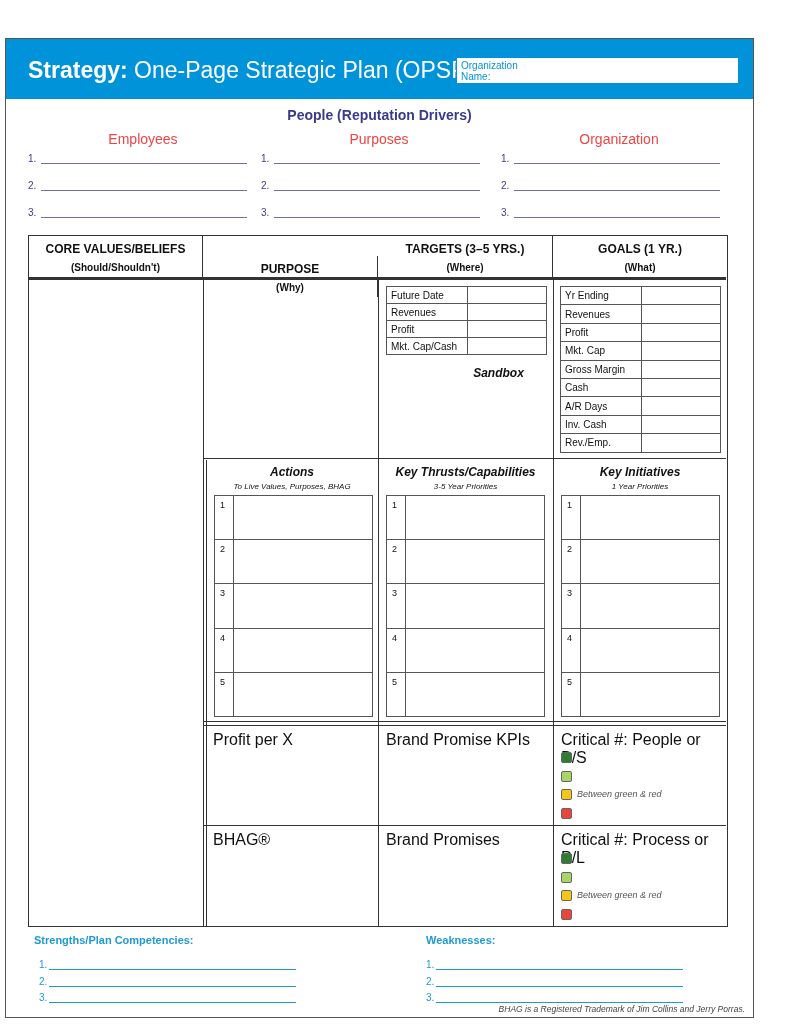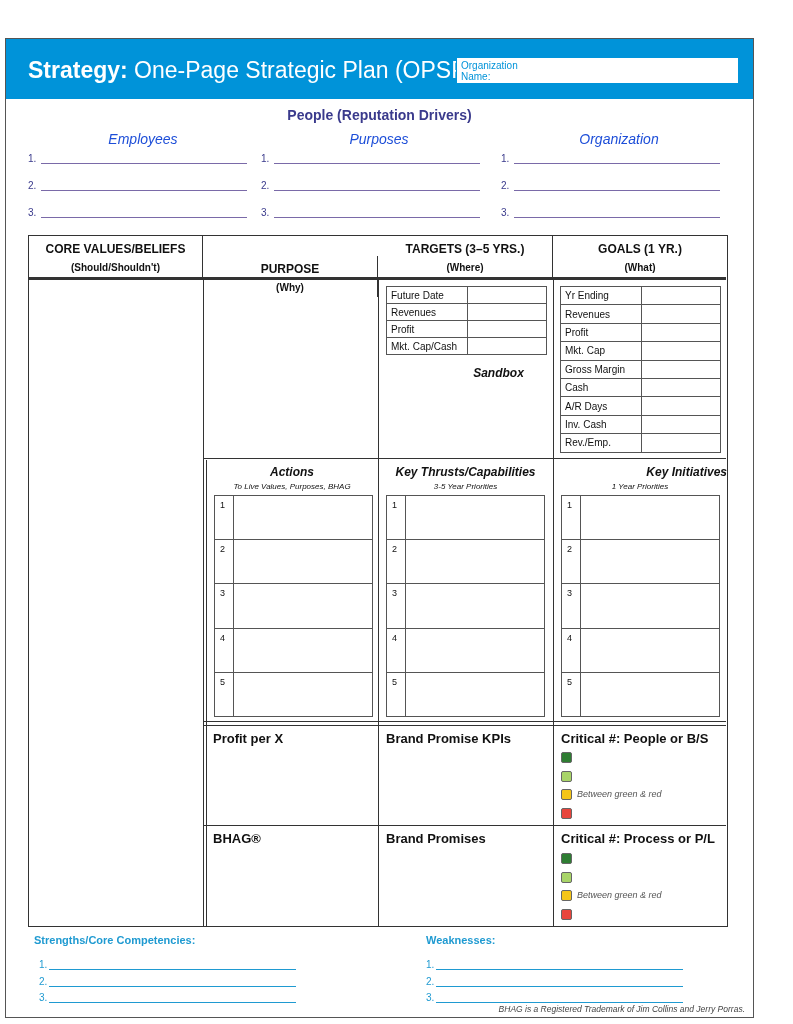--- a/index.html
+++ b/index.html
@@ -6,21 +6,21 @@
   body { width: 793px; height: 1024px; background: #fff; font-family: "Liberation Sans", sans-serif; position: relative; overflow: hidden; color: #111; }
   .page { position: absolute; left: 5px; top: 38px; width: 749px; height: 980px; border: 1px solid #555; }
   .header { position: absolute; left: 0; top: 0; width: 747px; height: 60px; background: #0093d9; }
   .title { position: absolute; left: 22px; top: 18px; color: #fff; font-size: 23px; white-space: nowrap; }
   .title b { font-weight: bold; }
   .org-box { position: absolute; left: 450px; top: 18px; width: 283px; height: 27px; background: #fff; border: 1px solid #0093d9; }
   .org-label { position: absolute; left: 4px; top: 2px; width: 60px; color: #0093d9; font-size: 10px; line-height: 11px; }
 
   .people-title { position: absolute; left: 0; top: 68px; width: 747px; text-align: center; color: #3a3a8c; font-size: 14px; font-weight: bold; }
   .people-col { position: absolute; top: 92px; width: 230px; }
-  .people-col .h { text-align: center; color: #1d4ed8; font-style: italic; font-size: 14px; }
+  .people-col .h { text-align: center; color: #ef4444; font-size: 14px; }
   .people-line { position: absolute; left: 0; font-size: 10px; color: #3a3a8c; display: flex; align-items: flex-end; }
   .people-line .rule { display: inline-block; width: 206px; border-bottom: 1px solid #7a6aa8; height: 10px; margin-left: 5px; }
 
   .grid { position: absolute; left: 22px; top: 196px; width: 700px; height: 692px; border: 1.5px solid #333; }
   .col-head { position: absolute; top: 0; height: 41px; text-align: center; border-right: 1px solid #333; padding-top: 6px; }
   .col-head .t { font-weight: bold; font-size: 12px; }
   .col-head .s { font-weight: bold; font-size: 10px; margin-top: 6px; }
   .head-rule { position: absolute; left: 0; top: 41px; width: 697px; height: 3px; background: #333; }
   .vline { position: absolute; width: 1px; background: #333; }
   .hline { position: absolute; height: 1px; background: #333; }
@@ -32,21 +32,21 @@
   .kv2 td { height: 18.4px; }
   .sandbox { position: absolute; font-weight: bold; font-style: italic; font-size: 12px; text-align: center; }
 
   .sec-h { position: absolute; text-align: center; font-weight: bold; font-style: italic; font-size: 12px; }
   .sec-s { position: absolute; text-align: center; font-style: italic; font-size: 8px; }
   .numlist { position: absolute; border-collapse: collapse; font-size: 9px; }
   .numlist td { border: 1px solid #555; height: 44.2px; vertical-align: top; padding: 4px 5px; }
   .numlist td.n { width: 19px; }
   .numlist td.b { width: 139px; }
 
-  .cell-h { position: absolute; font-weight: bold; font-size: 13px; }
+  .cell-h { position: absolute; font-weight: normal; font-size: 16px; }
   .light { position: absolute; width: 11px; height: 11px; border: 1px solid #666; border-radius: 2px; }
   .light-note { position: absolute; font-style: italic; font-size: 9px; color: #555; }
 
   .sw-h { position: absolute; color: #1f9ad1; font-weight: bold; font-size: 11px; }
   .sw-line { position: absolute; font-size: 10px; color: #1f9ad1; display: flex; align-items: flex-end; }
   .sw-line .rule { display: inline-block; width: 247px; border-bottom: 1px solid #1f9ad1; height: 9px; margin-left: 2px; }
   .footnote { position: absolute; right: 8px; top: 965px; font-style: italic; font-size: 8.5px; color: #444; }
 </style>
 </head>
 <body>
@@ -253,21 +253,21 @@
             <td class="n">4</td>
             <td class="b"></td>
           </tr>
           <tr>
             <td class="n">5</td>
             <td class="b"></td>
           </tr>
         </tbody>
       </table>
 
-    <div class="sec-h" style="left:524px;top:229px;width:174px;text-align:right;">Key Initiatives</div>
+    <div class="sec-h" style="left:524px;top:229px;width:174px;">Key Initiatives</div>
     <div class="sec-s" style="left:524px;top:246px;width:174px;">1 Year Priorities</div>
     <table class="numlist" style="left:532px;top:259px;">
         <tbody id="initiatives-body">
           <tr>
             <td class="n">1</td>
             <td class="b"></td>
           </tr>
           <tr>
             <td class="n">2</td>
             <td class="b"></td>
@@ -303,21 +303,21 @@
     <div class="cell-h" style="left:532px;top:595px;">Critical #:  Process or P/L</div>
     <div id="lights-2" style="position:absolute;left:532px;top:613px;">
         <div class="light" style="left: 0px; top: 4px; background: rgb(46, 125, 50);"></div>
         <div class="light" style="left: 0px; top: 22.5px; background: rgb(168, 212, 104);"></div>
         <div class="light" style="left: 0px; top: 41px; background: rgb(245, 197, 24);"></div>
         <div class="light-note" style="left: 16px; top: 41px; white-space: nowrap;">Between green &amp; red</div>
         <div class="light" style="left: 0px; top: 59.5px; background: rgb(232, 69, 60);"></div>
       </div>
   </div>
 
-  <div class="sw-h" style="left:28px;top:895px;">Strengths/Core Competencies:</div>
+  <div class="sw-h" style="left:28px;top:895px;">Strengths/Plan Competencies:</div>
   <div class="sw-h" style="left:420px;top:895px;">Weaknesses:</div>
   <div id="sw-lines">
       <div class="sw-line" style="left: 33px; top: 920px;">
         <span>1.</span>
         <span class="rule"></span>
       </div>
       <div class="sw-line" style="left: 33px; top: 937px;">
         <span>2.</span>
         <span class="rule"></span>
       </div>

